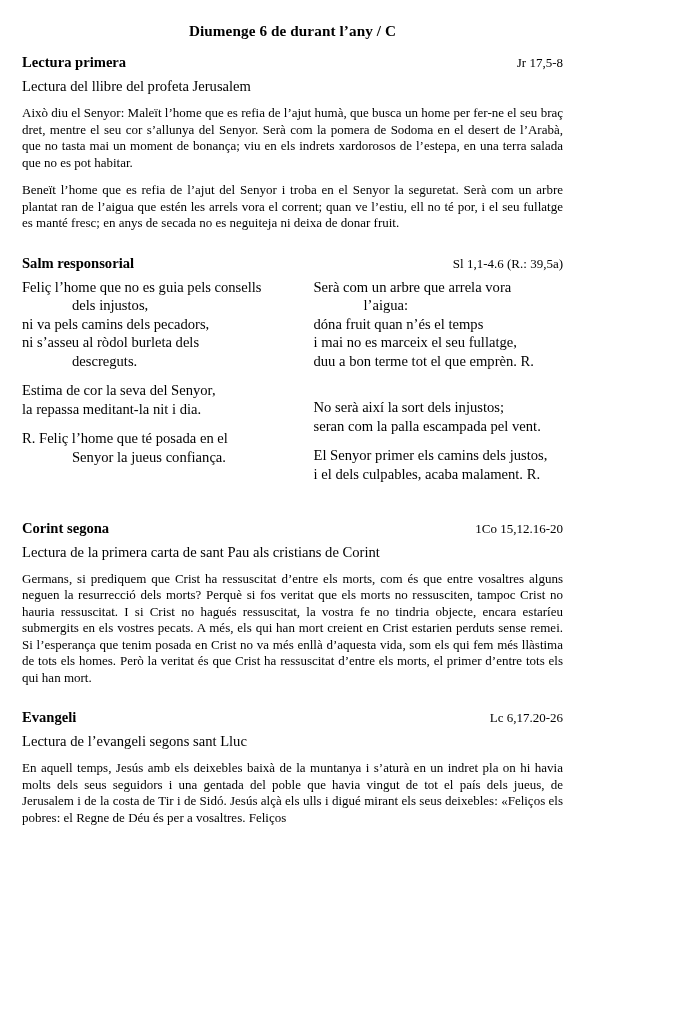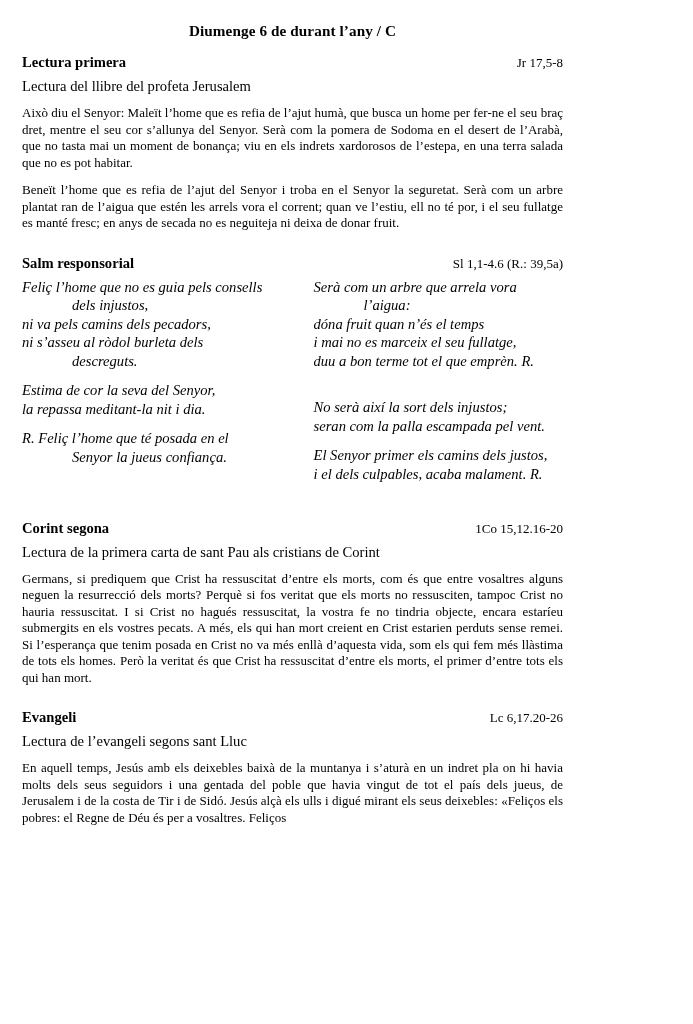--- a/index.html
+++ b/index.html
@@ -63,21 +63,20 @@
     gap: 42px;
     font-size: 14.6px;
     line-height: 1.27;
     margin-top: 2px;
   }
   .psalm .col {
     width: 300px;
   }
   .stanza {
     margin-bottom: 11px;
-    font-style: italic;
   }
   .stanza:last-child {
     margin-bottom: 0;
   }
   .vline {
     display: block;
   }
   .vline.ind {
     padding-left: 50px;
     text-indent: 0;

